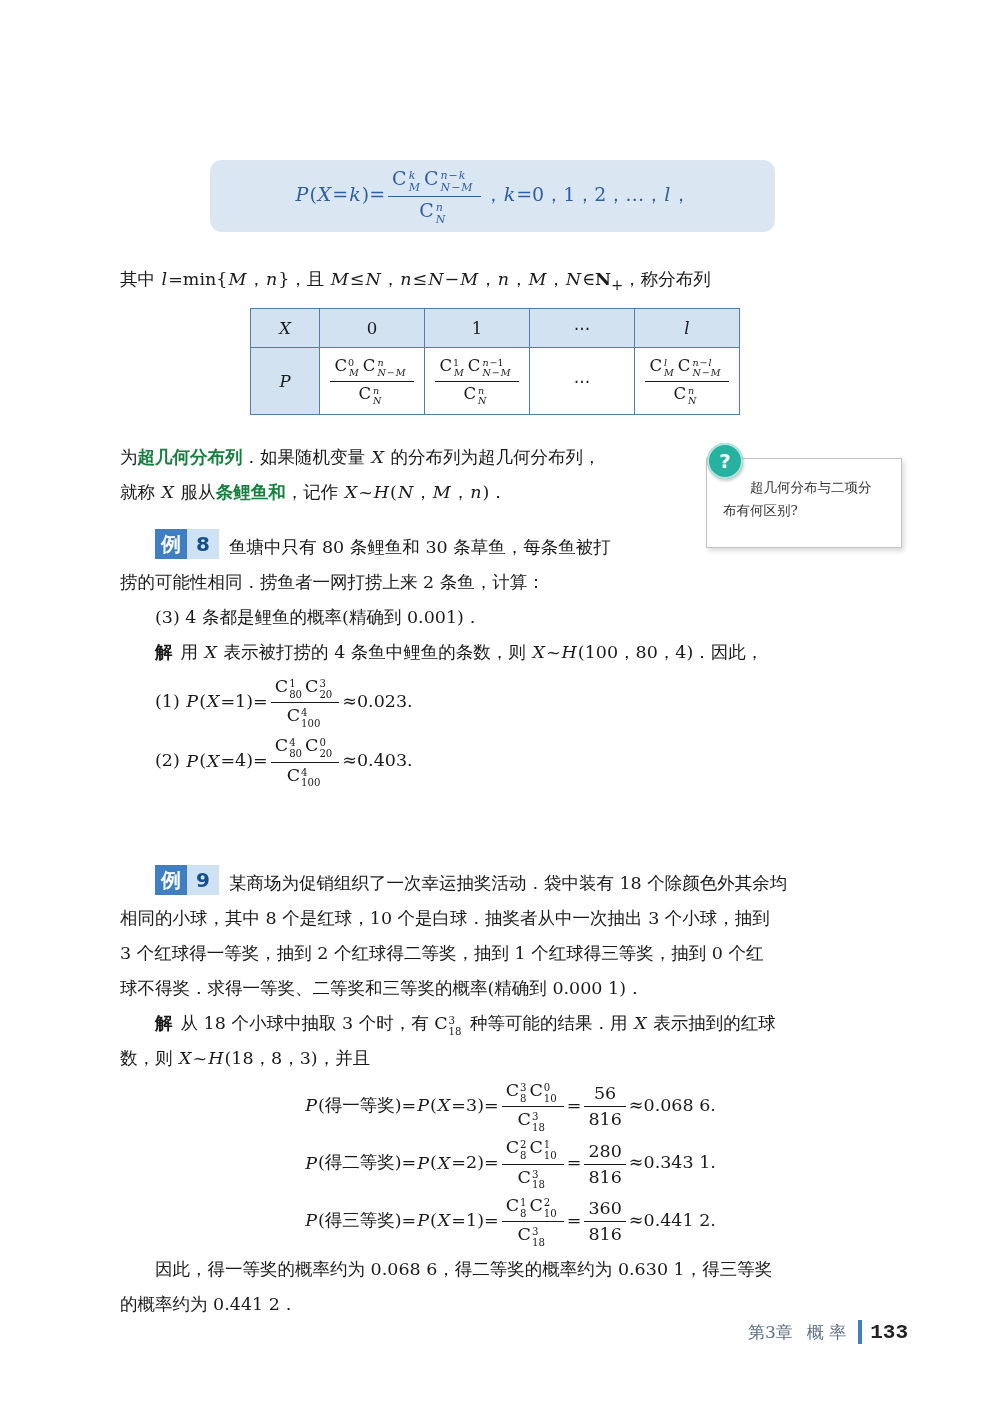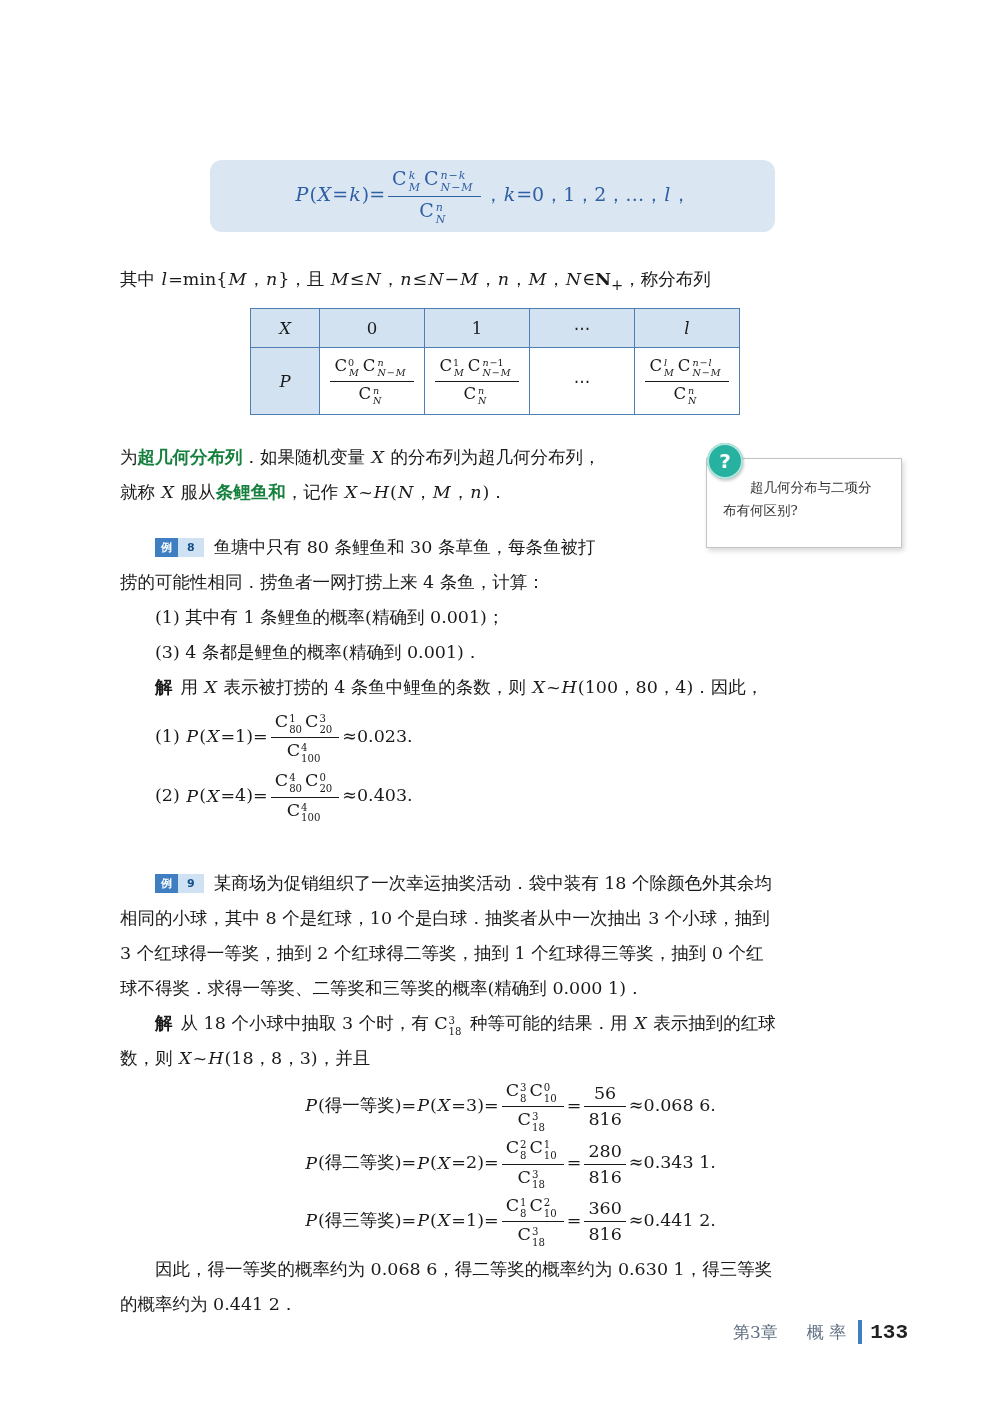--- a/index.html
+++ b/index.html
@@ -49,28 +49,28 @@
   .badge{
     position:absolute;left:0px;top:-16px;width:36px;height:36px;border-radius:50%;
     background:#27b1a0;color:#fff;display:flex;align-items:center;justify-content:center;
     font-size:20px;font-weight:bold;font-family:"DejaVu Sans","Liberation Sans",sans-serif;
     box-shadow:inset 0 0 0 2px rgba(255,255,255,.65), 1px 2px 3px rgba(0,0,0,.2);
   }
   
   .ex{position:absolute;left:120px;width:780px;}
   .ex8{top:530px;}
   .ex9{top:866px;}
-  .ex-label{display:inline-block;vertical-align:2px;margin:0 10px 0 35px;font-size:11px;line-height:normal;white-space:nowrap;}
+  .ex-label{display:inline-block;vertical-align:2px;margin:0 10px 0 35px;font-size:20px;line-height:normal;white-space:nowrap;}
   .ex-zi{background:#3f7fc1;color:#ffffff;padding:3px 6px;font-weight:bold;}
   .ex-num{background:#cfe2f3;color:#14508c;padding:3px 9px;font-weight:bold;font-family:"DejaVu Sans","Liberation Sans",sans-serif;}
   .eq8{margin:6px 0 6px 35px;white-space:nowrap;}
   .eqc{text-align:center;margin:4px 0;white-space:nowrap;}
   
   .footer{position:absolute;top:1320px;right:92px;color:#5e6e80;font-size:17px;display:flex;align-items:center;}
-  .footer .chap{margin-right:29px;}
+  .footer .chap{margin-right:14px;}
   .footer .bar{width:4px;height:24px;background:#3f7fc1;display:inline-block;margin:0 8px 0 12px;}
   .pnum{color:#222;font-size:21px;font-weight:bold;font-family:Liberation Mono, monospace;}
 </style>
 </head>
 <body>
 
 <div class="page">
 
   <div class="formula-box">
     <div><i>P</i>(<i>X</i>=<i>k</i>)=<span class="fr"><span class="nu"><span class="co">C<span class="ss"><span><i>k</i></span><span><i>M</i></span></span></span><span class="co">C<span class="ss"><span><i>n</i>−<i>k</i></span><span><i>N</i>−<i>M</i></span></span></span></span><span class="de"><span class="co">C<span class="ss"><span><i>n</i></span><span><i>N</i></span></span></span></span></span>，<i>k</i>=0，1，2，…，<i>l</i>，</div>
@@ -106,22 +106,21 @@
     <div class="badge">
       <span>?</span>
     </div>
     <div class="mn-text">超几何分布与二项分布有何区别?</div>
   </div>
 
   <div class="ex ex8">
     <div class="tl">
       <span class="ex-label"><span class="ex-zi">例</span><span class="ex-num">8</span></span><span>鱼塘中只有 80 条鲤鱼和 30 条草鱼，每条鱼被打</span>
     </div>
-    <div class="tl">捞的可能性相同．捞鱼者一网打捞上来 4 条鱼，计算：</div>
-    <div class="tl ind">(1) 其中有 1 条鲤鱼的概率(精确到 0.001)；</div>
+    <div class="tl">捞的可能性相同．捞鱼者一网打捞上来 2 条鱼，计算：</div>
     <div class="tl ind">(3) 4 条都是鲤鱼的概率(精确到 0.001)．</div>
     <div class="tl ind"><span class="jie">解</span>用 <i>X</i> 表示被打捞的 4 条鱼中鲤鱼的条数，则 <i>X</i>~<i>H</i>(100，80，4)．因此，</div>
     <div class="eq8">(1) <i>P</i>(<i>X</i>=1)=<span class="fr"><span class="nu"><span class="co">C<span class="ss"><span>1</span><span>80</span></span></span><span class="co">C<span class="ss"><span>3</span><span>20</span></span></span></span><span class="de"><span class="co">C<span class="ss"><span>4</span><span>100</span></span></span></span></span>≈0.023.</div>
     <div class="eq8">(2) <i>P</i>(<i>X</i>=4)=<span class="fr"><span class="nu"><span class="co">C<span class="ss"><span>4</span><span>80</span></span></span><span class="co">C<span class="ss"><span>0</span><span>20</span></span></span></span><span class="de"><span class="co">C<span class="ss"><span>4</span><span>100</span></span></span></span></span>≈0.403.</div>
   </div>
 
   <div class="ex ex9">
     <div class="tl">
       <span class="ex-label"><span class="ex-zi">例</span><span class="ex-num">9</span></span><span>某商场为促销组织了一次幸运抽奖活动．袋中装有 18 个除颜色外其余均</span>
     </div>

